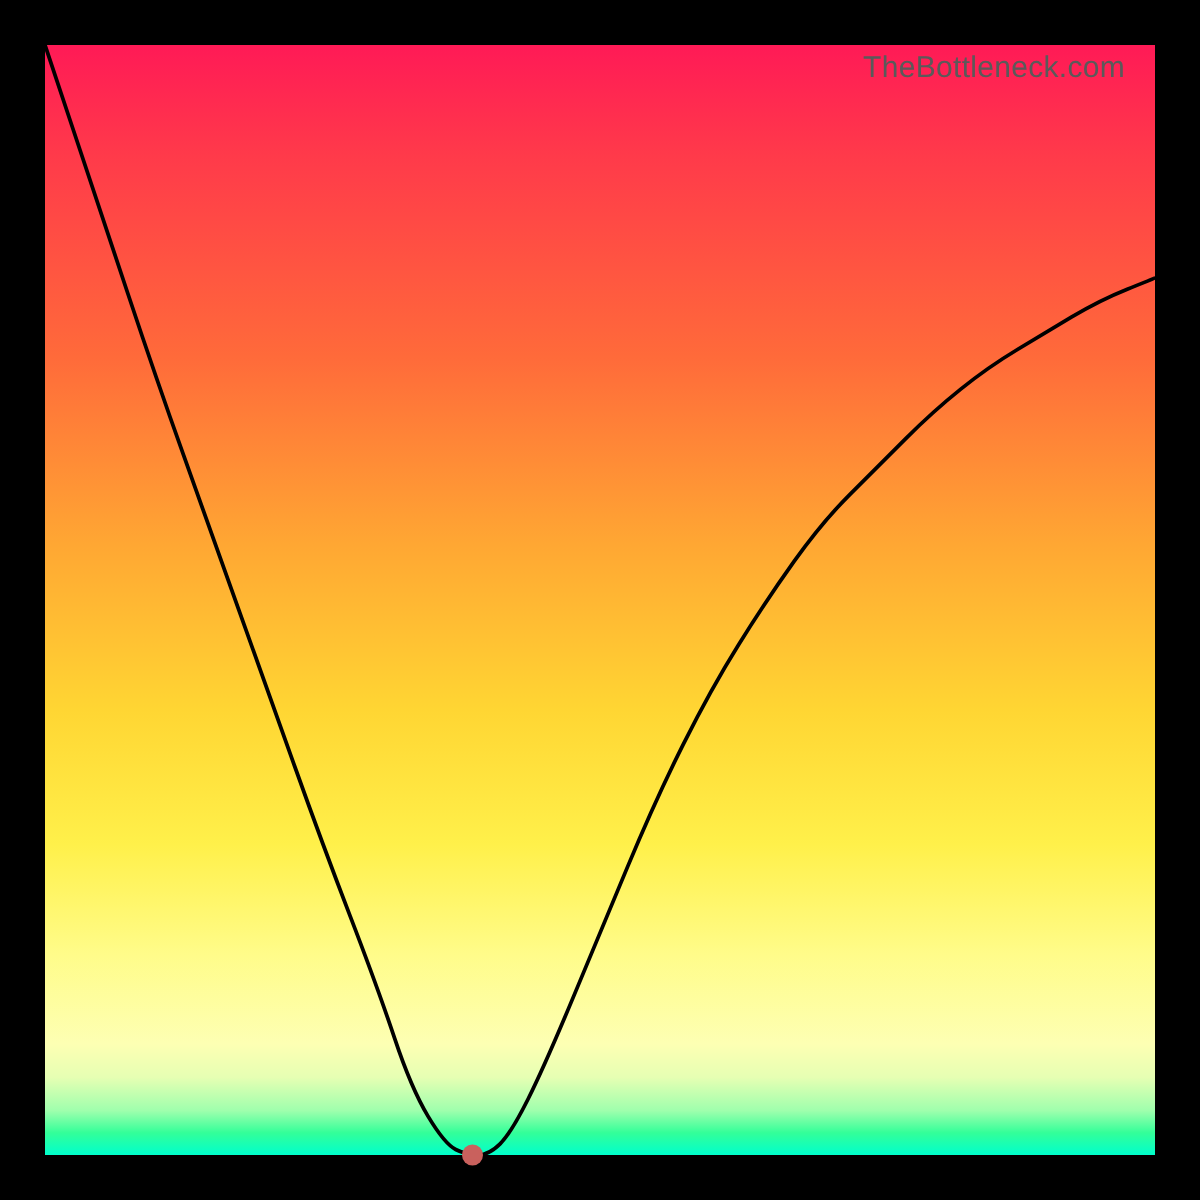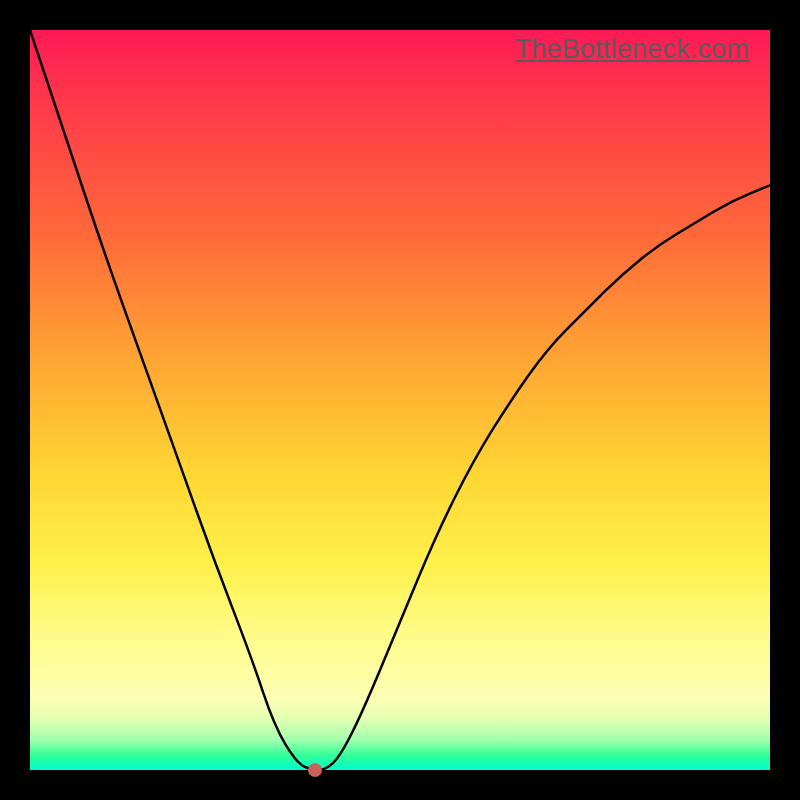--- a/index.html
+++ b/index.html
@@ -38,25 +38,24 @@
       #9fffad 96%,
       #33ff99 98%,
       #00ffcc 100%
     );
   }
   .watermark {
     position: absolute;
     top: 4px;
     right: 20px;
     color: #5a5a5a;
-    font-size: 27px;
+    font-size: 20px;
     font-weight: 500;
     letter-spacing: 0.2px;
     user-select: none;
-    text-decoration: underline;
   }
   svg.curve {
     position: absolute;
     inset: 0;
     width: 100%;
     height: 100%;
   }
   .dot {
     position: absolute;
     width: 14px;

